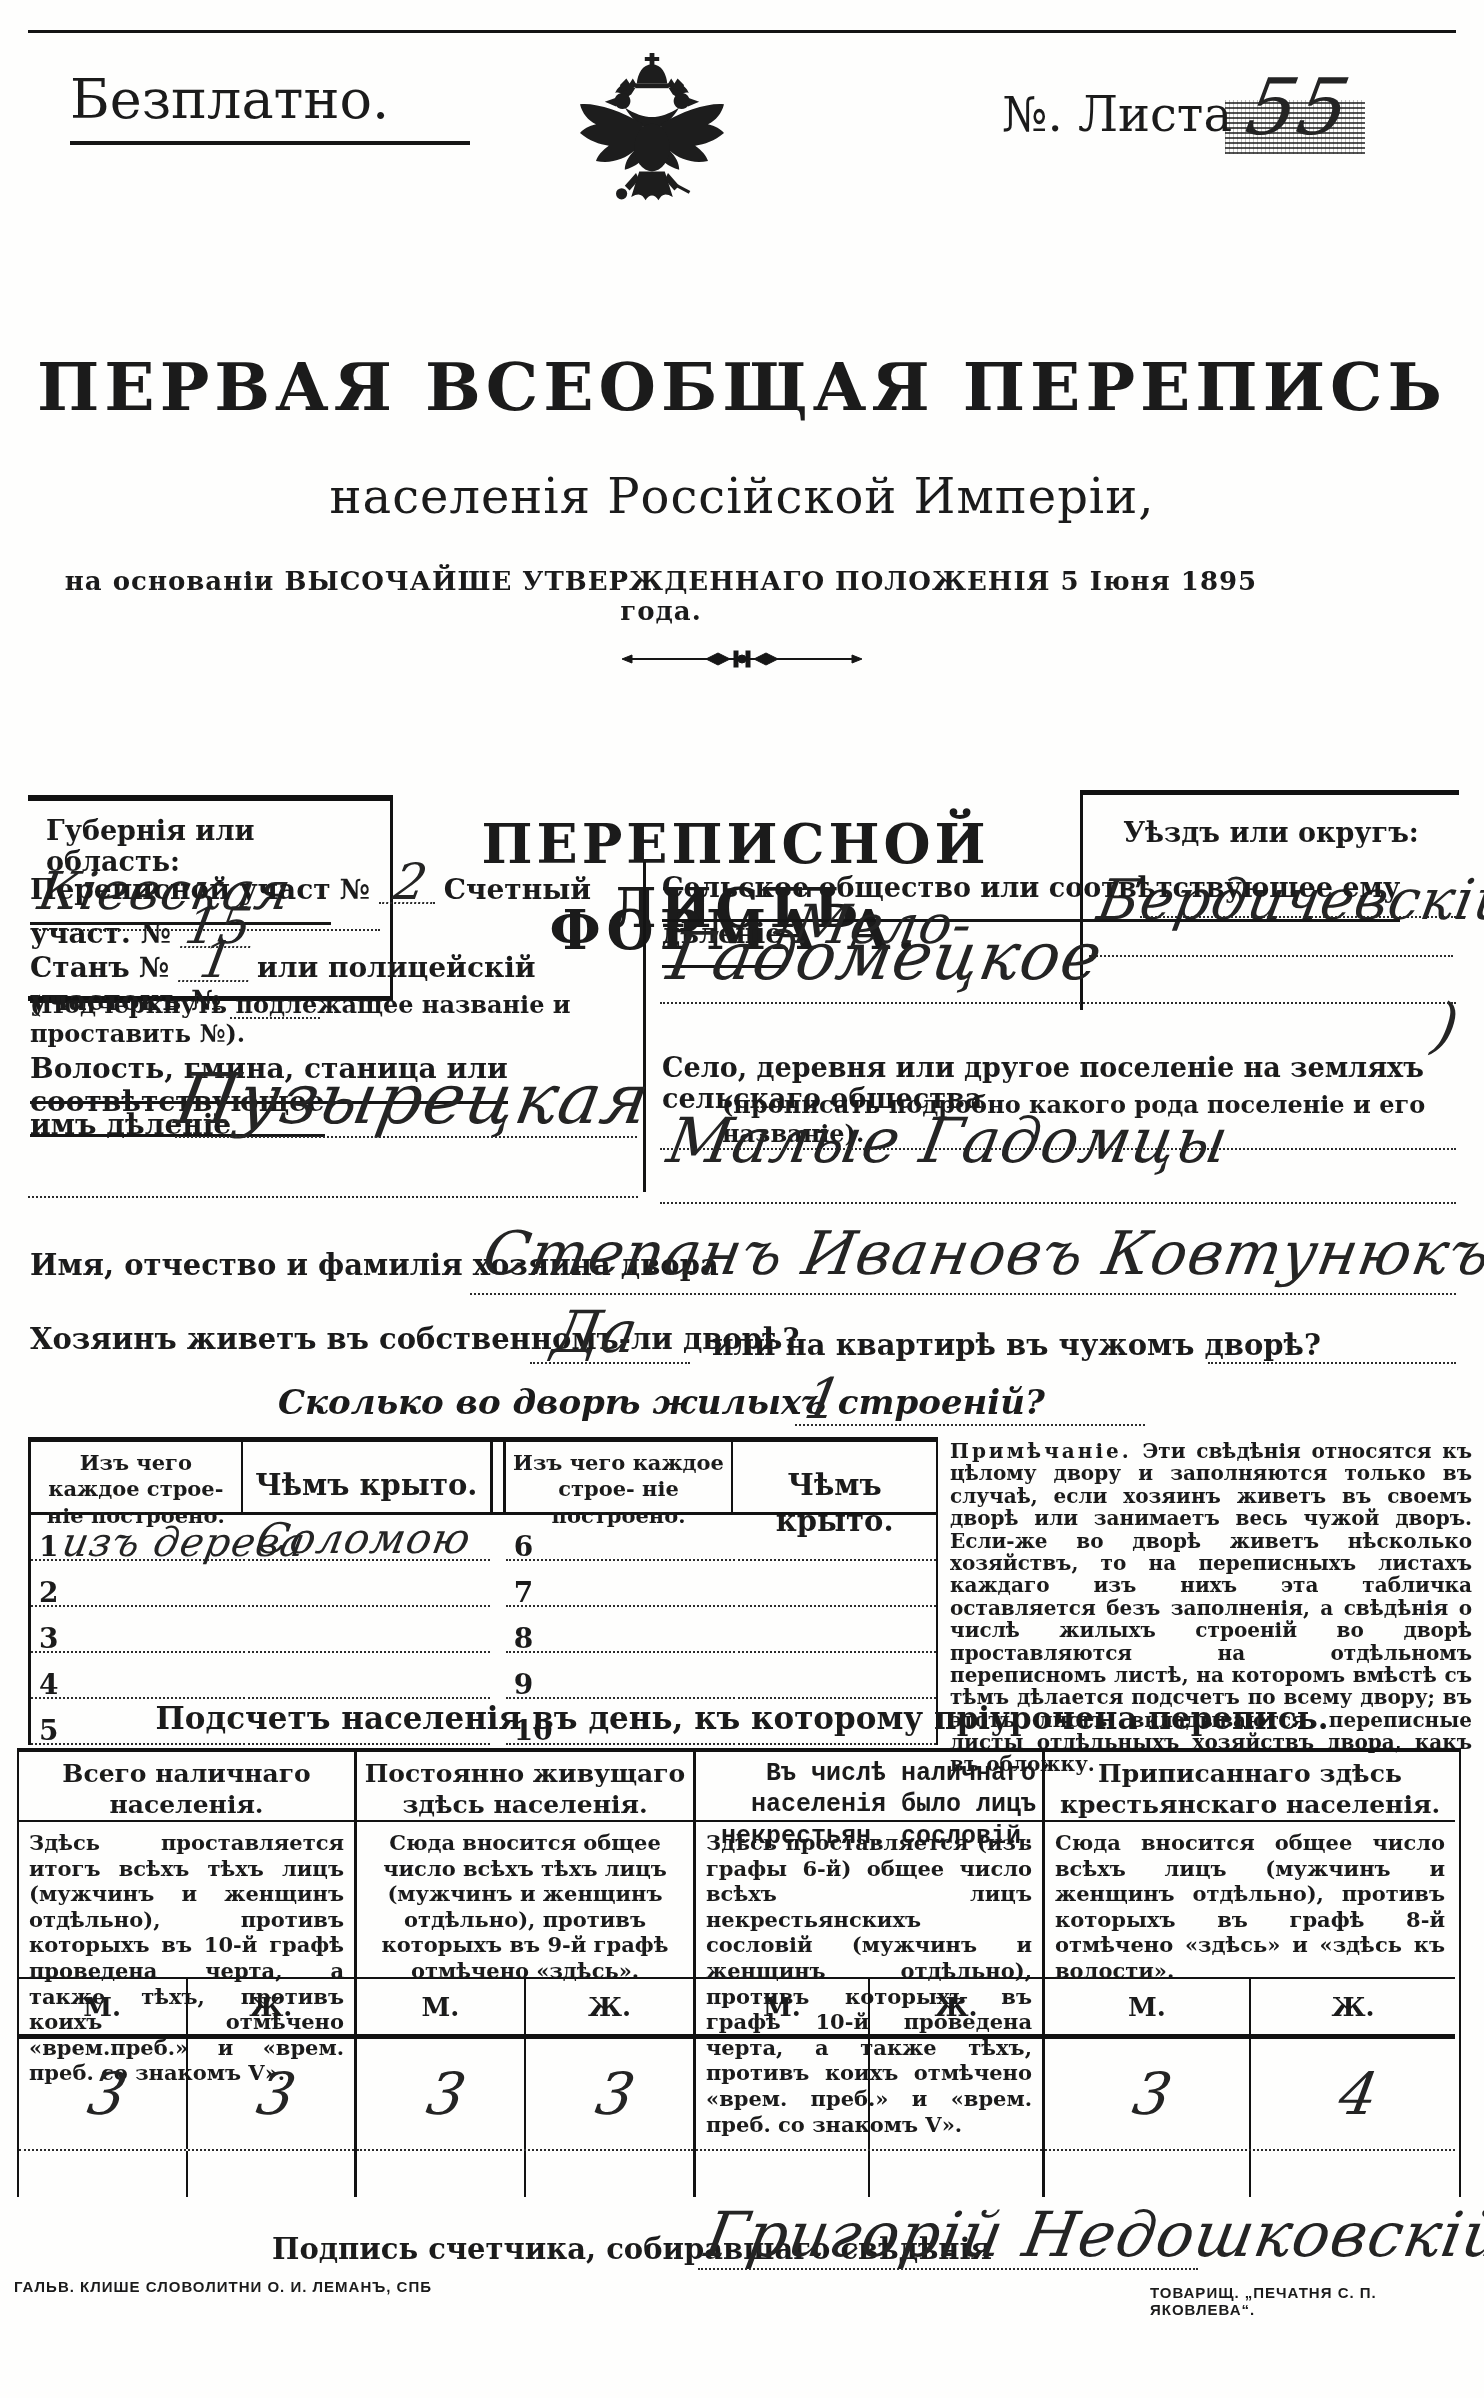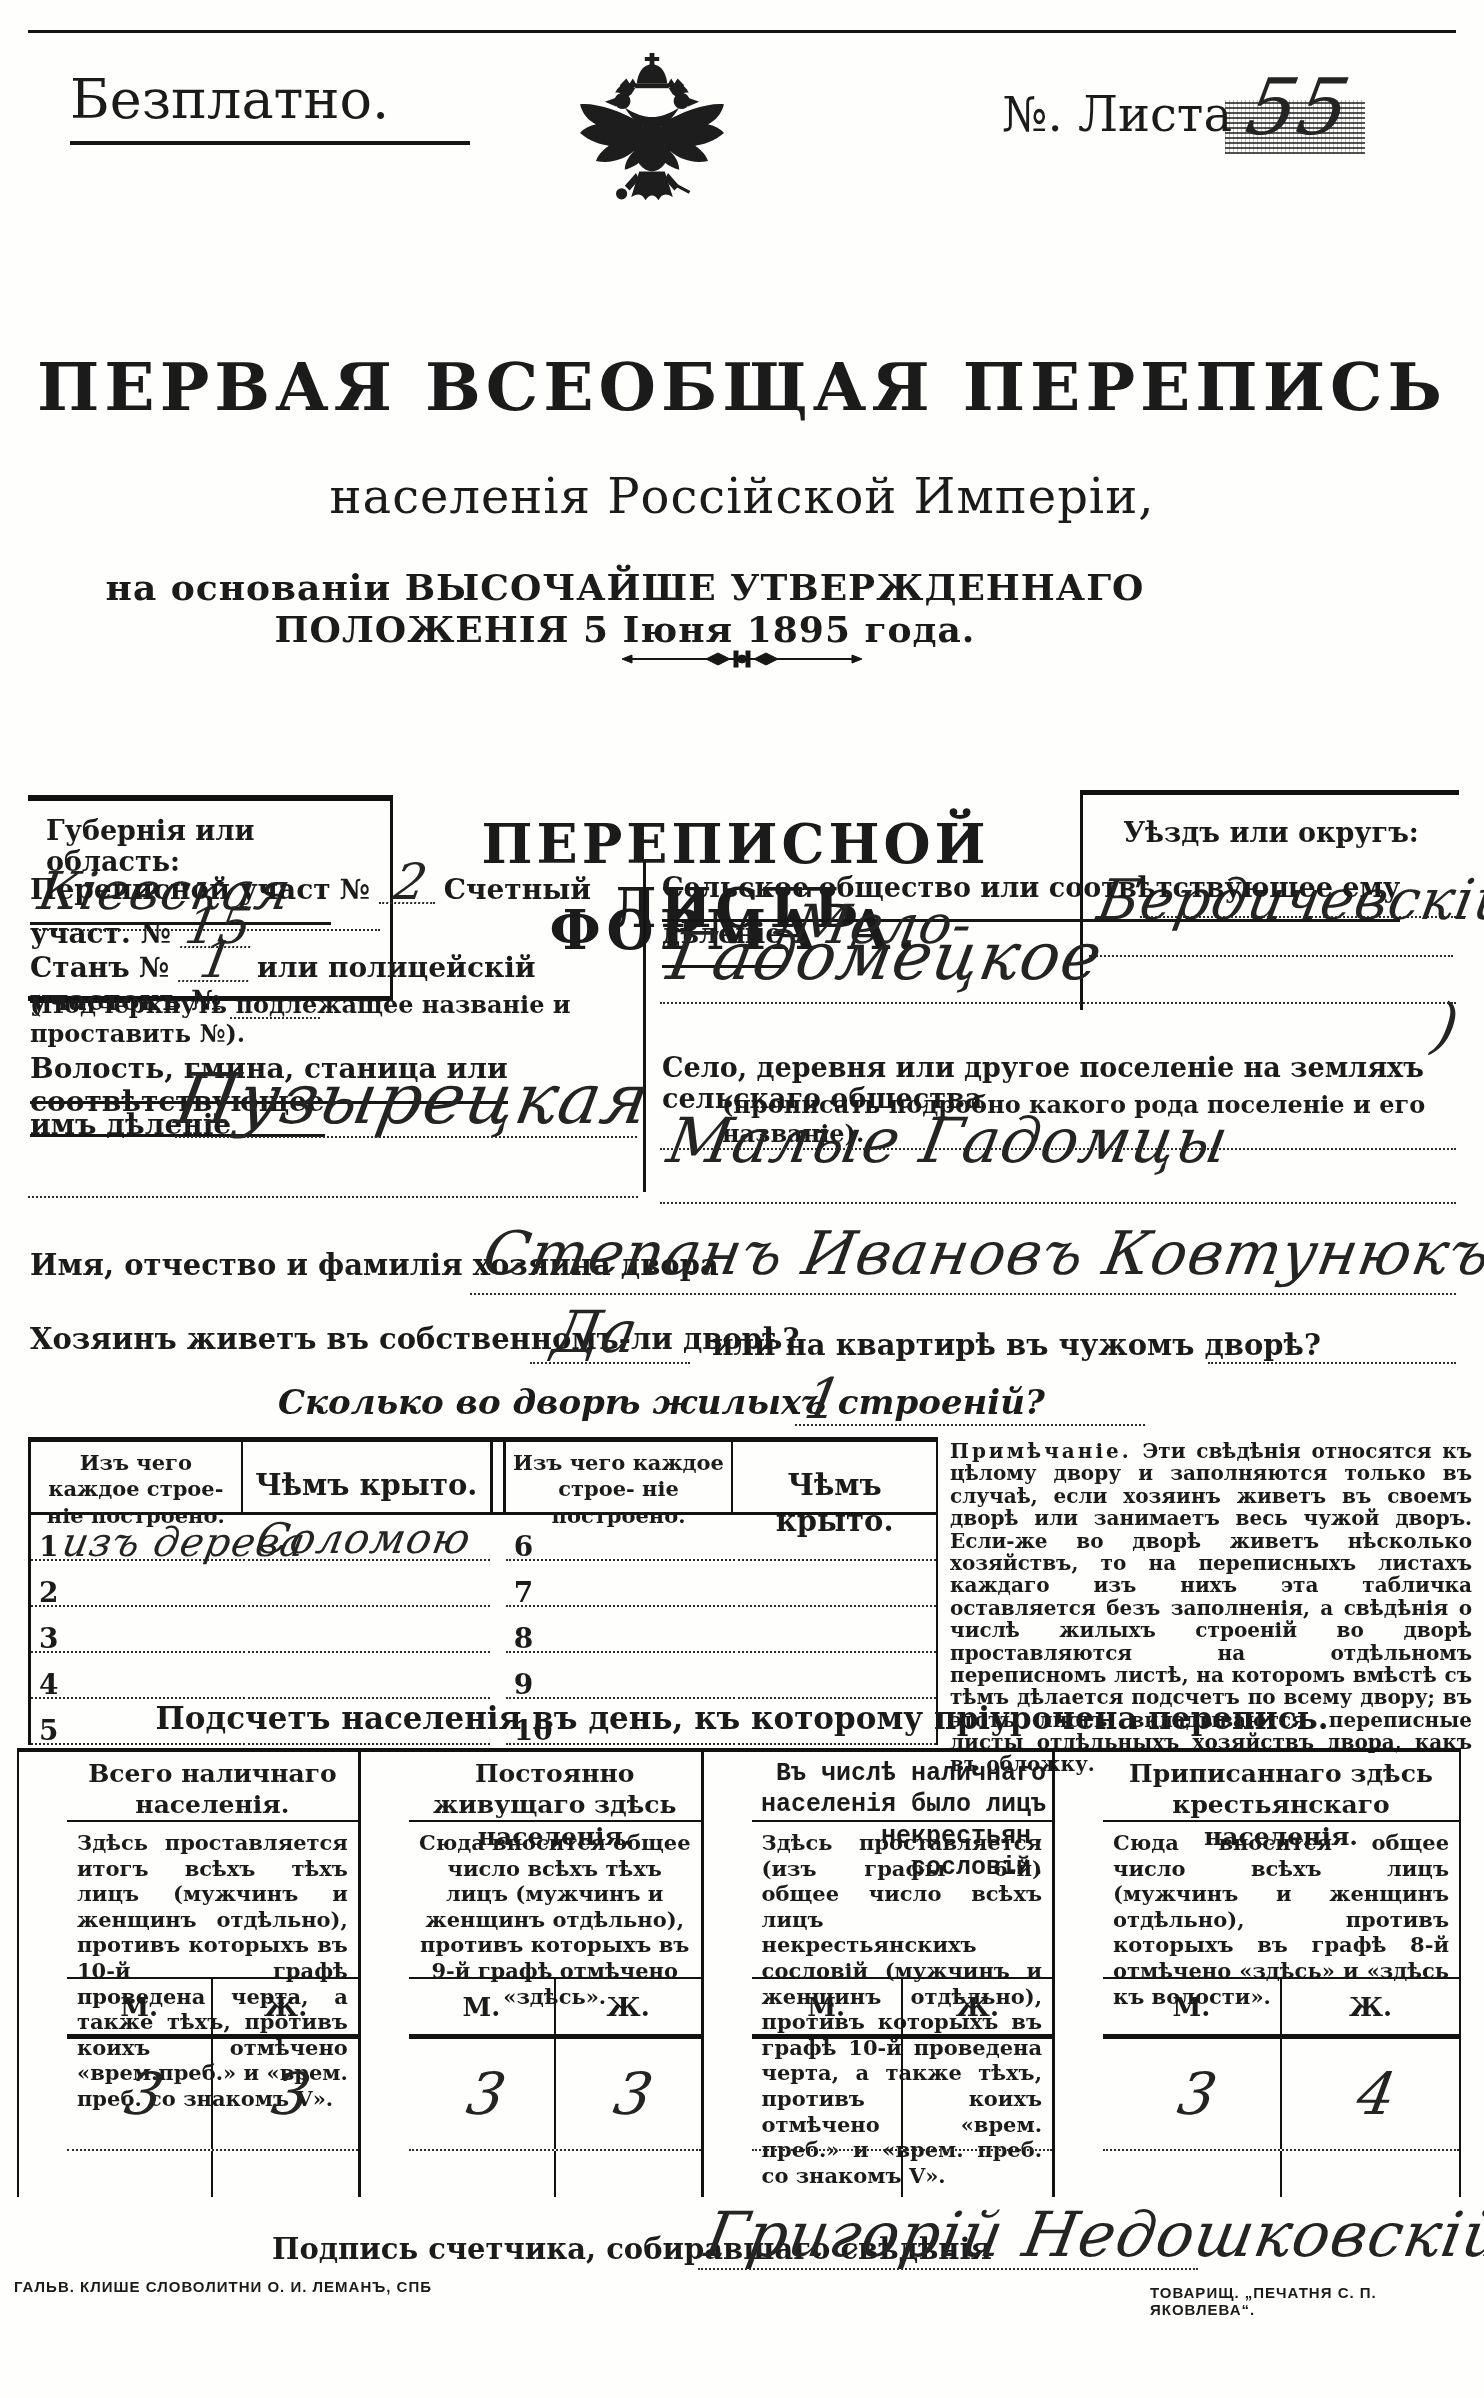--- a/index.html
+++ b/index.html
@@ -38,21 +38,21 @@
   .bc-dbl{width:10px;border-left:3px solid #121212;border-right:3px solid #121212;}
   .bc-matR{width:228px;} .bc-roofR{width:205px;border-left:2px solid #121212;}
   .bhead{font-size:21px;font-weight:bold;text-align:center;line-height:1.25;padding-top:8px;}
   .bhead.big{font-size:29px;padding-top:25px;}
   .bnum{font-size:28px;font-weight:bold;padding-left:8px;line-height:1;}
   .bcell{position:relative;}
   .bcell .dotline{position:absolute;left:0;right:0;bottom:0;border-bottom:2px dotted #2b2b2b;}
   
   .ctable{position:absolute;left:17px;top:1748px;width:1440px;display:flex;
           border-top:4px solid #121212;border-left:2px solid #121212;border-right:2px solid #121212;}
-  .cgroup{display:flex;flex-direction:column;padding-left:48px;}
+  .cgroup{display:flex;flex-direction:column;}
   .cgroup+.cgroup{border-left:3px solid #121212;}
   .chead{height:70px;border-bottom:2px solid #121212;font-size:25px;font-weight:bold;
          text-align:center;line-height:1.25;padding:6px 6px 0 6px;box-sizing:border-box;}
   .cdesc{height:157px;border-bottom:2px solid #121212;font-size:21px;font-weight:bold;
          line-height:1.22;text-align:justify;padding:8px 10px 0 10px;box-sizing:border-box;}
   .cmzh{height:55px;display:flex;border-bottom:5px solid #121212;}
   .cvals{height:110px;display:flex;border-bottom:2px dotted #2b2b2b;}
   .cext{height:46px;display:flex;}
   .mzh-cell{flex:1;display:flex;align-items:center;justify-content:center;
             font-size:26px;font-weight:bold;}
@@ -100,21 +100,21 @@
       </g>
     </svg>
   </div>
 
   <div class="abs" style="left:1002px;top:86px;font-size:48px;">№. Листа</div>
   <div class="abs hatch" style="left:1225px;top:100px;width:140px;height:54px;"></div>
   <div class="abs hw" style="left:1240px;top:62px;font-size:78px;">55</div>
 
   <div class="abs ctr b" style="left:0;top:348px;width:1484px;font-size:66px;letter-spacing:5px;">ПЕРВАЯ ВСЕОБЩАЯ ПЕРЕПИСЬ</div>
   <div class="abs ctr" style="left:0;top:468px;width:1484px;font-size:48px;letter-spacing:1px;">населенія Россійской Имперіи,</div>
-  <div class="abs ctr b" style="left:0;top:566px;width:1250px;font-size:36px;letter-spacing:1px;">на основаніи ВЫСОЧАЙШЕ УТВЕРЖДЕННАГО ПОЛОЖЕНІЯ 5 Іюня 1895 года.</div>
+  <div class="abs ctr b" style="left:0;top:566px;width:1250px;font-size:26px;letter-spacing:1px;padding-left:36px;">на основаніи ВЫСОЧАЙШЕ УТВЕРЖДЕННАГО ПОЛОЖЕНІЯ 5 Іюня 1895 года.</div>
 
   <div class="abs" style="left:622px;top:648px;width:240px;height:22px;">
     <svg width="240" height="22" viewBox="0 0 240 22">
       <g stroke="#161616" fill="#161616">
         <line x1="4" y1="11" x2="236" y2="11" stroke-width="2"></line>
         <polygon points="84,11 96,5 108,11 96,17"></polygon>
         <polygon points="132,11 144,5 156,11 144,17"></polygon>
         <rect x="112" y="3" width="4" height="16"></rect>
         <rect x="124" y="3" width="4" height="16"></rect>
         <circle cx="120" cy="11" r="4"></circle>

